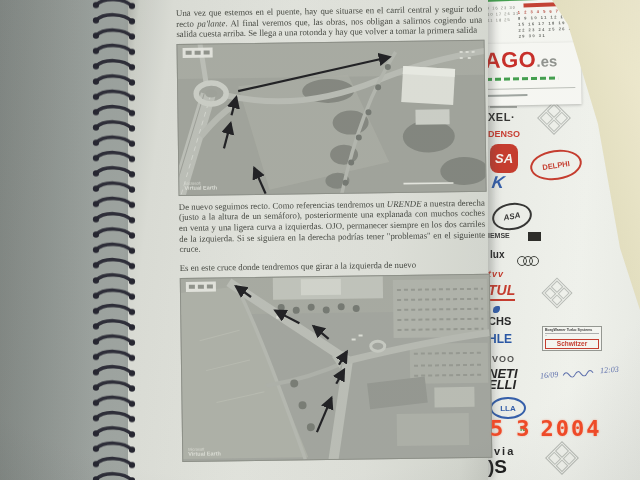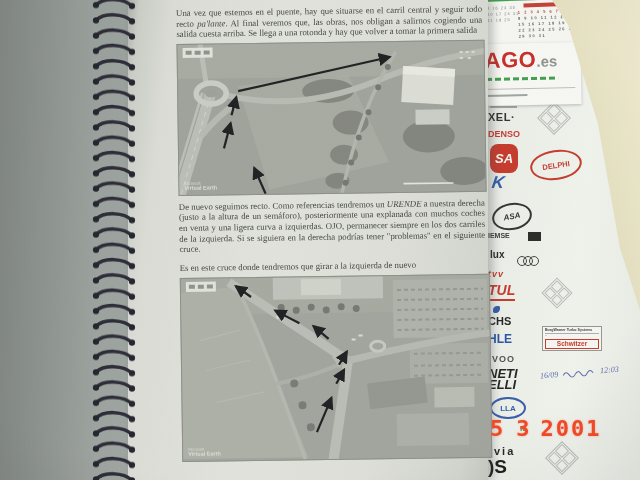--- a/index.html
+++ b/index.html
@@ -327,16 +327,16 @@
     <rect width="52" height="490" fill="url(#coil)"></rect>
   </svg>
 
   <div class="abs vignette"></div>
 
   <div class="abs datestamp">
     <span>5</span>
     <span class="gap1"></span>
     <span>3</span>
     <span class="gap2"></span>
-    <span>2001</span>
+    <span>2004</span>
   </div>
 
 </div>
 
 </body></html>

